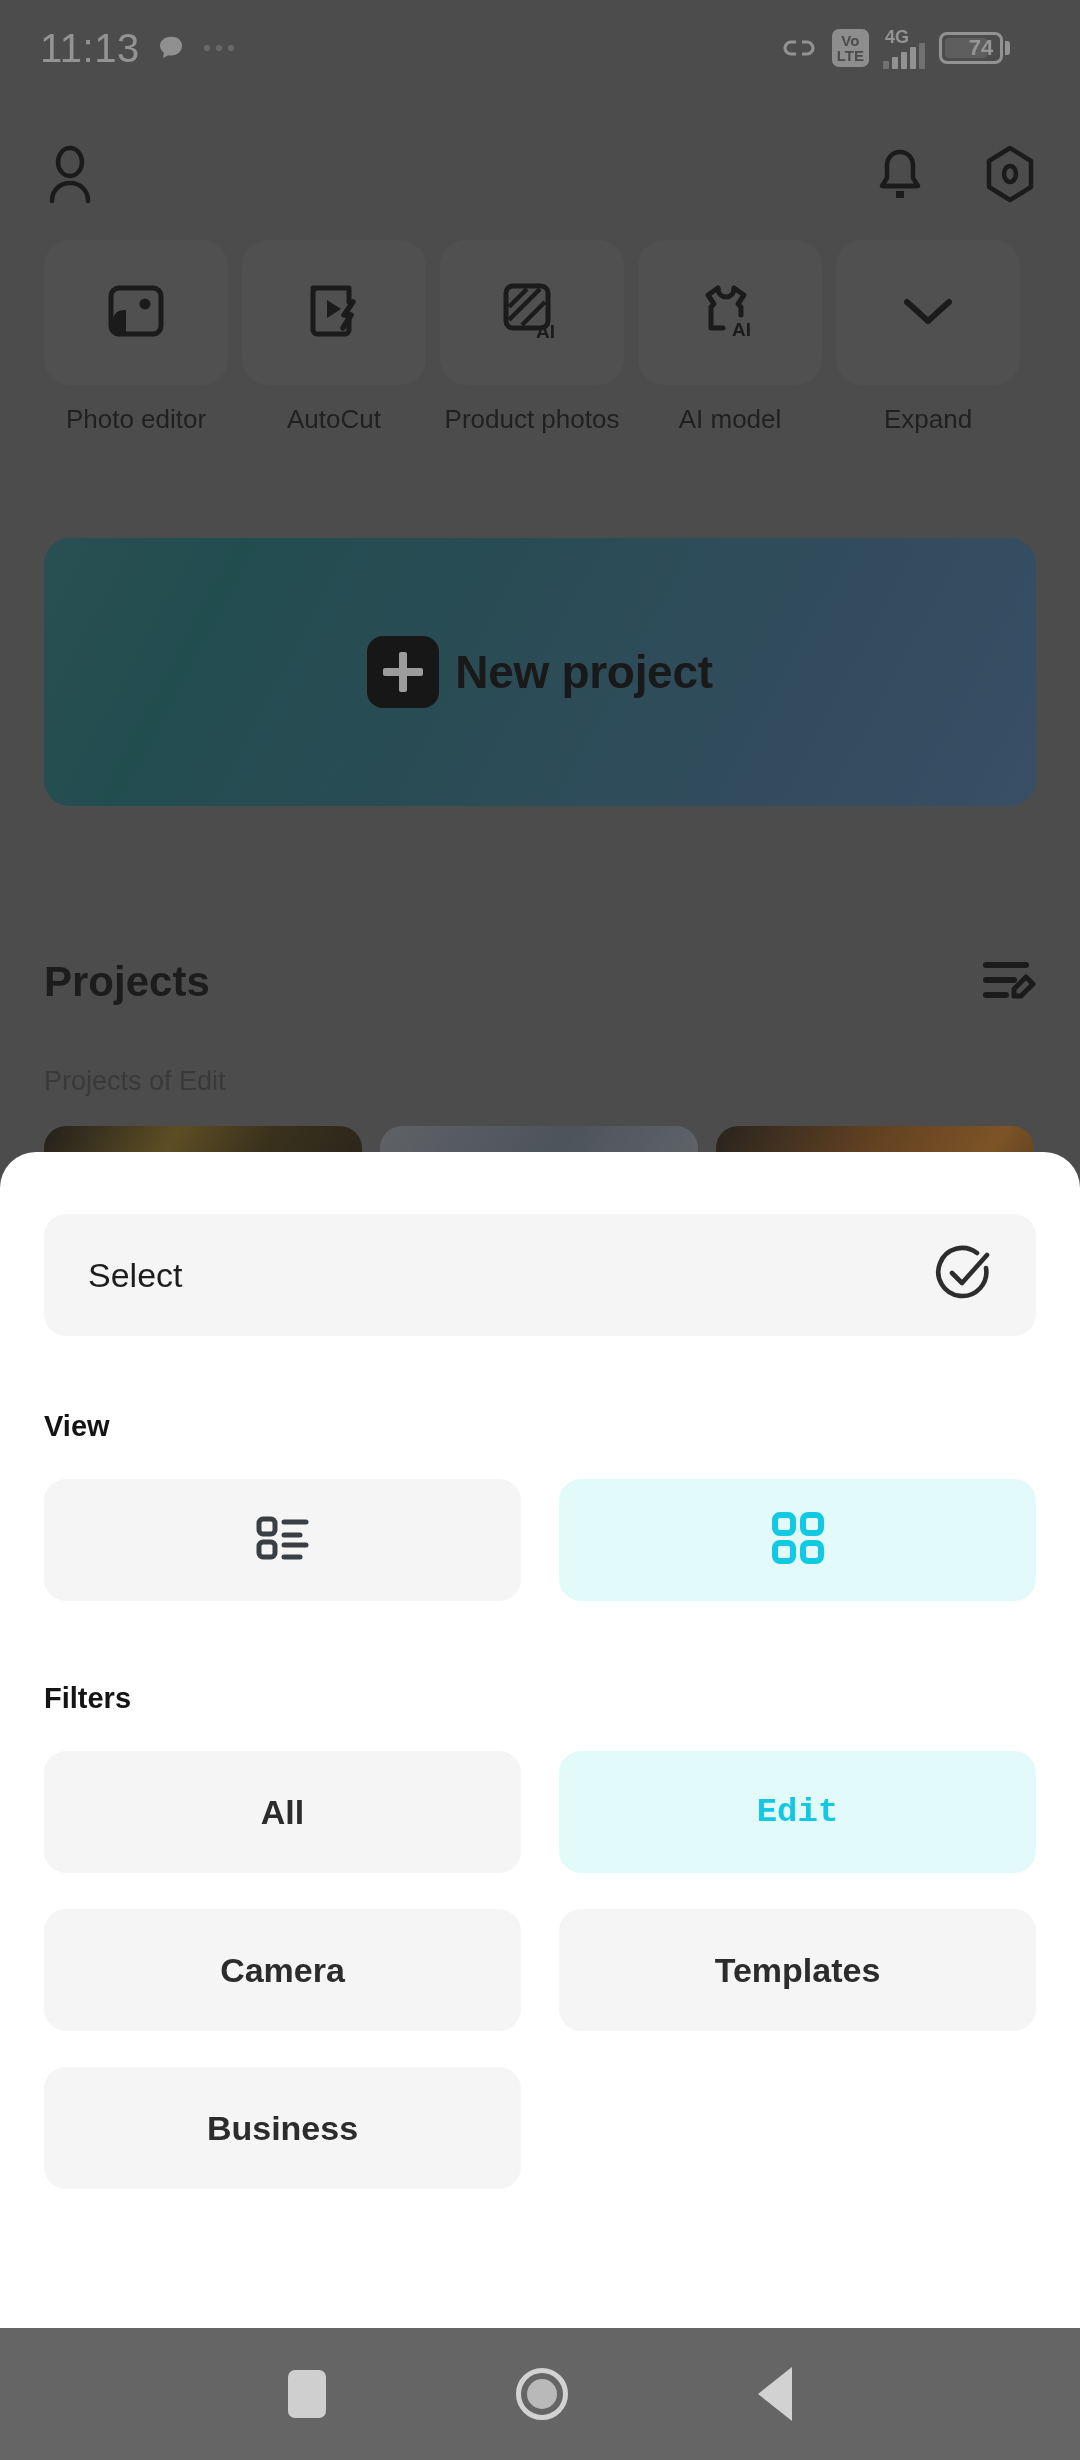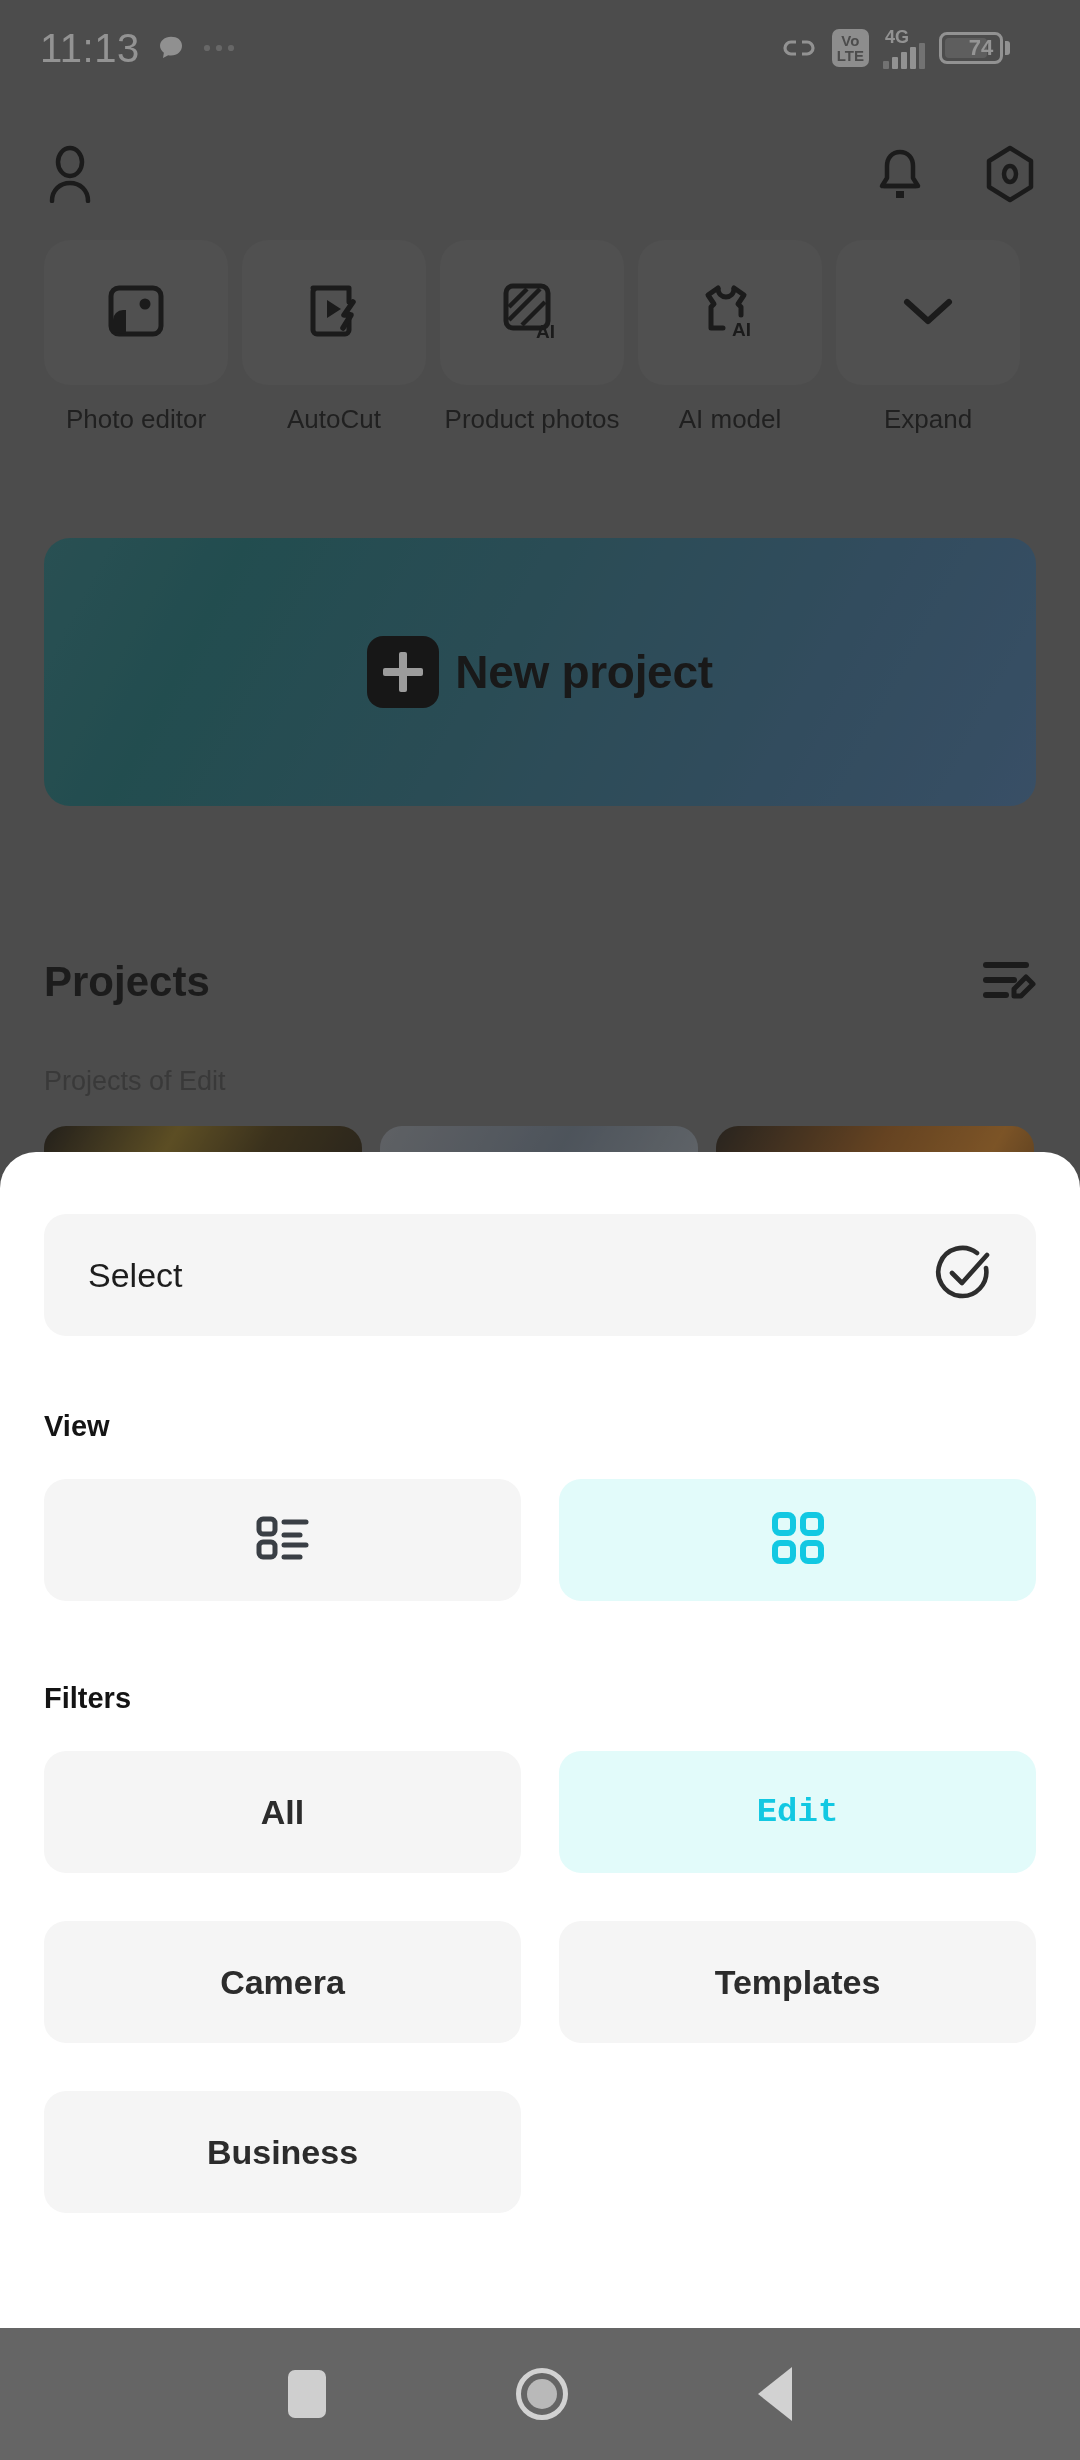--- a/index.html
+++ b/index.html
@@ -174,21 +174,21 @@
 
   .section-title {
     position:absolute; left:44px;
     font-size:29px; font-weight:700; color:#141414;
   }
   #view-title { top:1410px; }
   #filters-title { top:1682px; }
 
   .opt-grid {
     position:absolute; left:44px; width:992px;
-    display:flex; flex-wrap:wrap; gap:48px 38px;
+    display:flex; flex-wrap:wrap; gap:36px 38px;
   }
   .opt {
     width:477px; height:122px;
     background:#f5f5f5; border-radius:22px;
     display:flex; align-items:center; justify-content:center;
   }
   .opt.active { background:#e2fbfa; }
   .opt-text { font-size:34px; font-weight:700; color:#2c2c2c; }
   .opt.active .opt-text { color:#12c8e2;font-family:Liberation Mono, monospace; }
 

